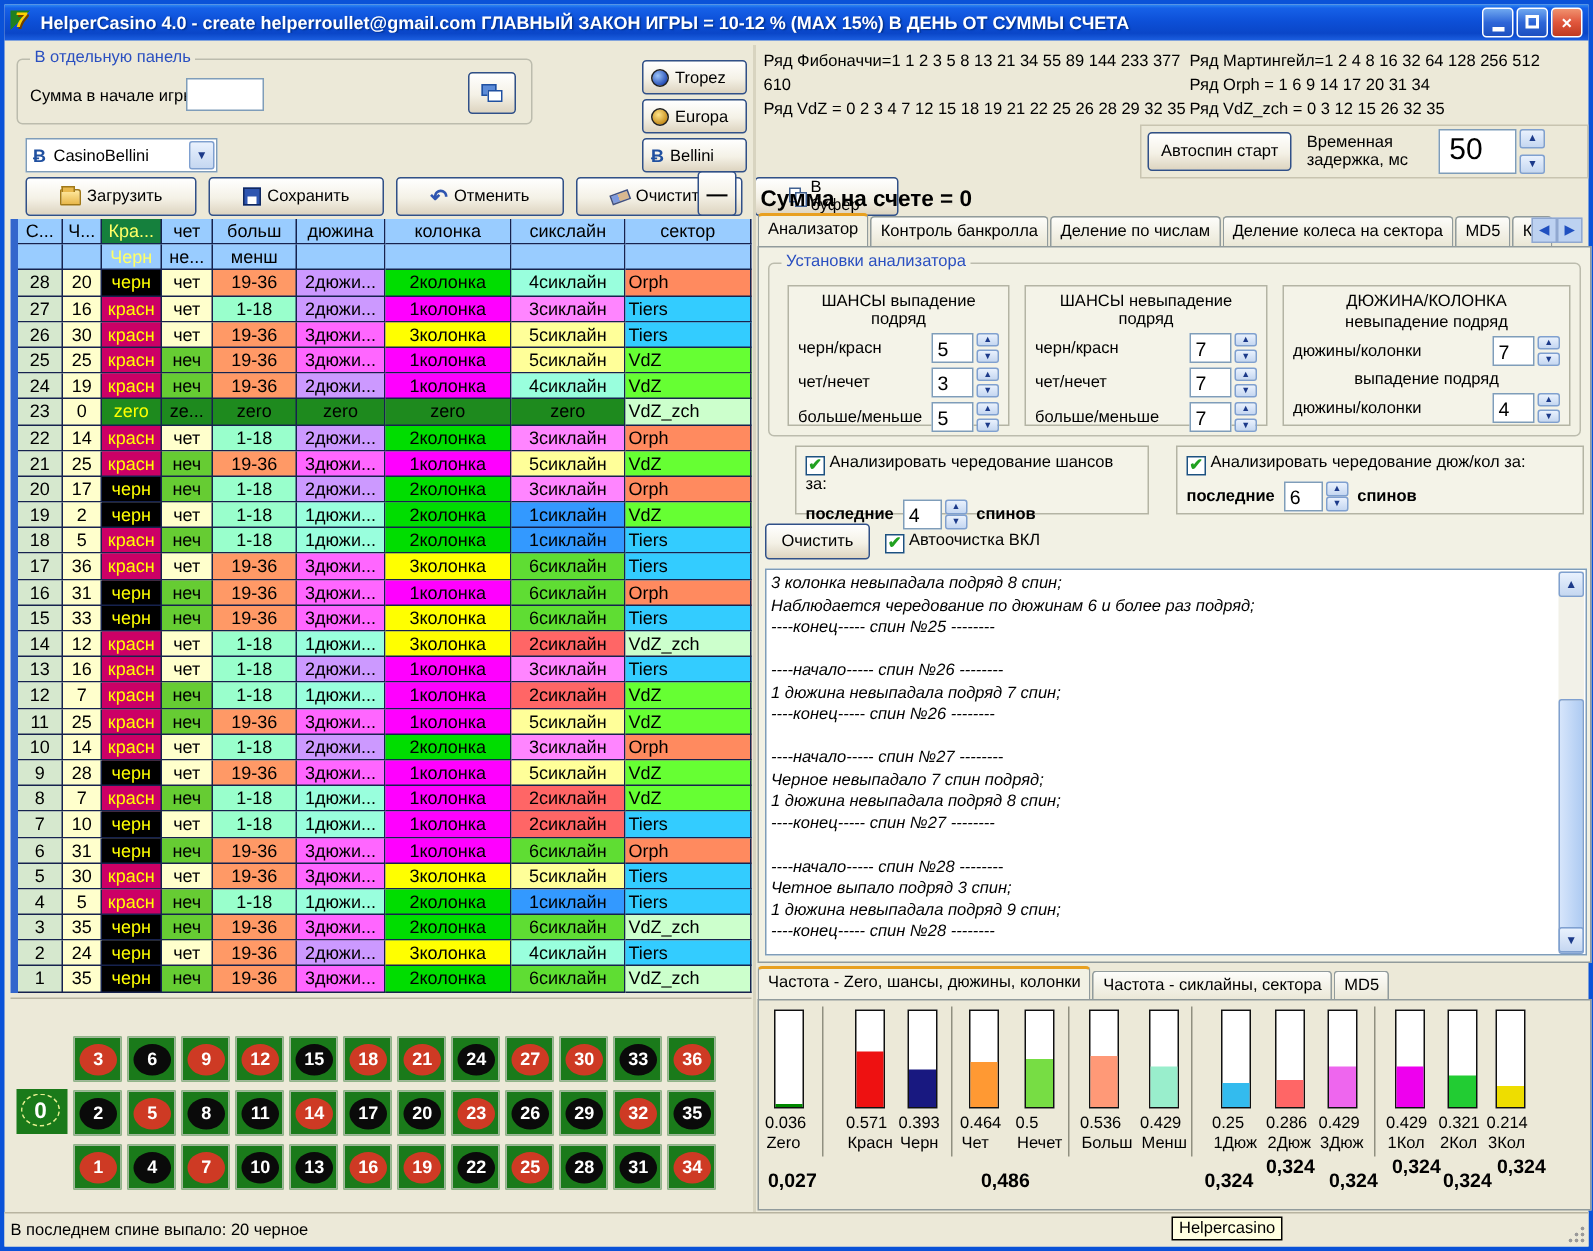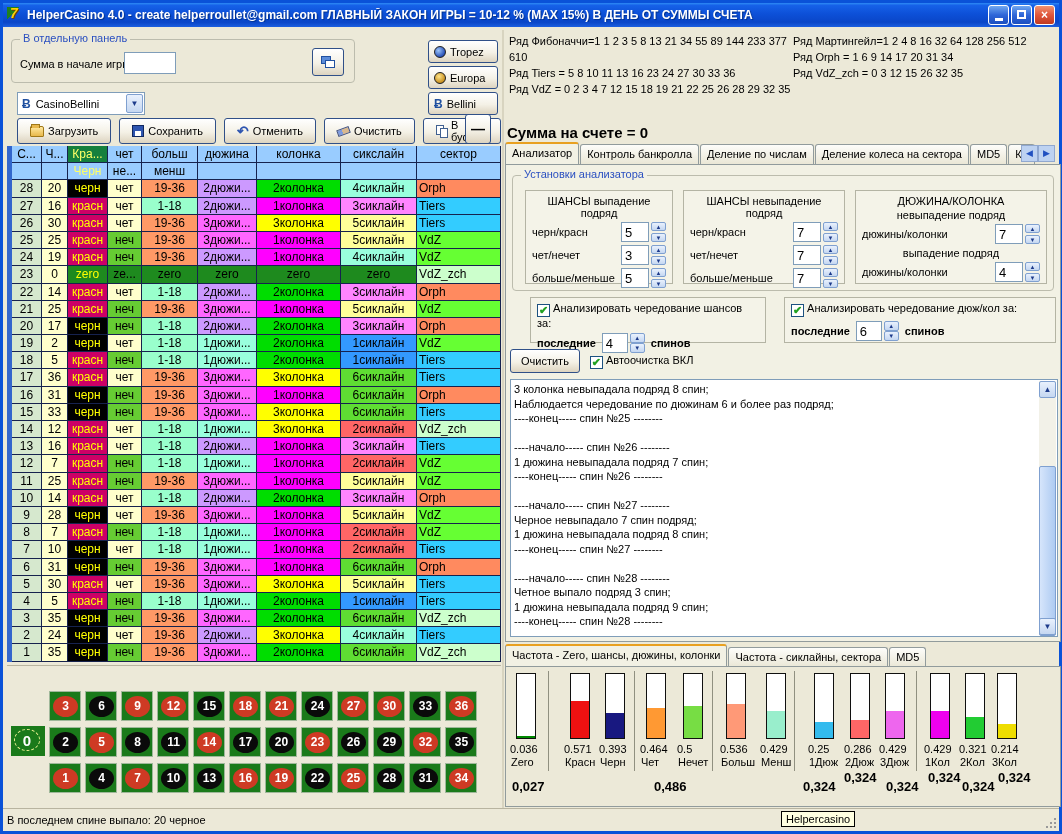--- a/index.html
+++ b/index.html
@@ -54,21 +54,21 @@
   #grp-game .opt { position:absolute; left:6px; display:flex; gap:4px; align-items:center; font-size:11px; }
   #casino-btns { position:absolute; left:421px; top:10px; width:70px; }
   #casino-btns .xpbtn { width:70px; height:23px; margin-bottom:3px; justify-content:flex-start; padding-left:5px; }
   .icon-globe { width:12px; height:12px; border-radius:50%; background:radial-gradient(circle at 35% 35%,#9CC4F8,#2A52B8 70%,#10244E); border:1px solid #202020; }
   .icon-coin  { width:12px; height:12px; border-radius:50%; background:radial-gradient(circle at 40% 35%,#FFE488,#C89020 70%,#503808); border:1px solid #202020; }
   .icon-b { color:#2050A0; font-weight:bold; font-size:12px; }
   #casino-select { position:absolute; left:10px; top:62px; width:128px; height:23px; display:flex; align-items:center; padding-left:4px; gap:5px; }
   #casino-select .arrowbox { position:absolute; right:1px; top:1px; width:17px; height:19px; border-radius:2px;
     background:linear-gradient(#E9F1FD,#C5D7F1); border:1px solid #7FA0D0; color:#1C3A8A; font-size:8px; text-align:center; line-height:18px; }
   #btnrow { position:absolute; left:10px; top:88px; width:484px; display:flex; gap:8px; }
-  #btnrow .xpbtn { height:26px; padding:0 12px; }
+  #btnrow .xpbtn { height:26px; padding:0 22px; }
   .icon-folder { width:14px; height:11px; background:linear-gradient(#FFE9A0,#E8B84C); border:1px solid #A07818; border-radius:1px 2px 1px 1px; position:relative; }
   .icon-folder::before { content:""; position:absolute; left:0; top:-3px; width:7px; height:3px; background:#E8B84C; border:1px solid #A07818; border-bottom:none; }
   .icon-floppy { width:12px; height:12px; background:#2E55B0; border:1px solid #102860; position:relative; }
   .icon-floppy::after { content:""; position:absolute; left:2px; bottom:0; width:6px; height:5px; background:#fff; }
   .icon-undo { color:#2E55B0; font-size:14px; font-weight:bold; line-height:10px; }
   .icon-brush { width:13px; height:7px; background:linear-gradient(90deg,#7E9BE0 40%,#D8B890 40%); border:1px solid #405080; transform:rotate(-20deg); }
   .icon-copy { position:relative; width:13px; height:13px; }
   .icon-copy i { position:absolute; width:8px; height:10px; background:#fff; border:1px solid #406090; }
   .icon-copy i:first-child { left:0; top:0; } .icon-copy i:last-child { left:4px; top:3px; }
   #min-btn { position:absolute; left:458px; top:84px; width:26px; height:30px; font-weight:bold; font-size:14px; }
@@ -110,21 +110,21 @@
   #abox3 .sub { text-align:center; margin:1px 0; }
   .chkpanel { position:absolute; top:132px; height:46px; border:1px solid #B4B4A4; background:#F4F3E8; padding:4px 6px; }
   #chk1 { left:24px; width:236px; }
   #chk2 { left:278px; width:272px; }
   .chkpanel .line2 { margin-top:4px; font-weight:bold; display:flex; align-items:center; gap:6px; }
   .chkpanel .line2 .spin .val { min-width:26px; height:20px; font-weight:normal; }
   #clear-row { position:absolute; left:4px; top:184px; display:flex; align-items:center; gap:10px; }
   #clear-row .xpbtn { height:24px; padding:0 10px; }
 
   
-  #log { position:absolute; left:4px; top:214px; width:548px; height:258px; background:#fff; border:1px solid #7F9DB9; }
+  #log { position:absolute; left:4px; top:214px; width:548px; height:258px; background:#fff; border:1px solid #7F9DB9;font-style:italic; }
   #log .text { position:absolute; left:3px; top:2px; right:20px; bottom:2px; white-space:pre-wrap; line-height:14.5px; font-size:11px; overflow:hidden; }
   .vscroll { position:absolute; right:1px; top:1px; bottom:1px; width:17px; background:#F2F1E8; }
   .vscroll .arr { position:absolute; left:0; width:17px; height:17px; background:linear-gradient(#E9F1FD,#C5D7F1);
     border:1px solid #7FA0D0; border-radius:2px; color:#1C3A8A; font-size:8px; text-align:center; line-height:15px; }
   .vscroll .thumb { position:absolute; left:0; width:17px; background:linear-gradient(90deg,#D6E5FB,#AECBF2); border:1px solid #7FA0D0; border-radius:2px; }
 
   
   #histtable { position:absolute; left:4px; top:143px; width:494px; border-left:5px solid #3366CC; background:#fff;
     display:grid; grid-template-columns:30px 26px 40px 34px 56px 59px 84px 76px 84px; grid-auto-rows:17.2px; }
   #histtable .tcell { border-right:1px solid #16224E; border-bottom:1px solid #16224E; font-size:12px;
@@ -238,29 +238,39 @@
             <i></i>
           </span>
           <span>В буфер</span>
         </div>
     </div>
     <div id="min-btn" class="xpbtn">—</div>
   </div>
 
   <div id="series-left">
     <div>Ряд Фибоначчи=1 1 2 3 5 8 13 21 34 55 89 144 233 377 610</div>
-    <div>Ряд Tiers = 5 8 10 11 13 16 23 24 27 30 33 36</div>
     <div>Ряд VdZ = 0 2 3 4 7 12 15 18 19 21 22 25 26 28 29 32 35</div>
   </div>
   <div id="series-right">
     <div>Ряд Мартингейл=1 2 4 8 16 32 64 128 256 512</div>
     <div>Ряд Orph = 1 6 9 14 17 20 31 34</div>
     <div>Ряд VdZ_zch = 0 3 12 15 26 32 35</div>
   </div>
 
+  <div id="autospin">
+    <div class="xpbtn">Автоспин старт</div>
+    <div class="dlabel">Временная задержка, мс</div>
+    <div class="spin">
+      <div class="val">50</div>
+      <div class="btns">
+          <div class="sb">▲</div>
+          <div class="sb">▼</div>
+        </div>
+    </div>
+  </div>
 
   <div id="account-sum">Сумма на счете = 0</div>
 
   <div id="tabstrip">
       <div class="tab active">Анализатор</div>
       <div class="tab">Контроль банкролла</div>
       <div class="tab">Деление по числам</div>
       <div class="tab">Деление колеса на сектора</div>
       <div class="tab">MD5</div>
       <div class="tab">Ко</div>

